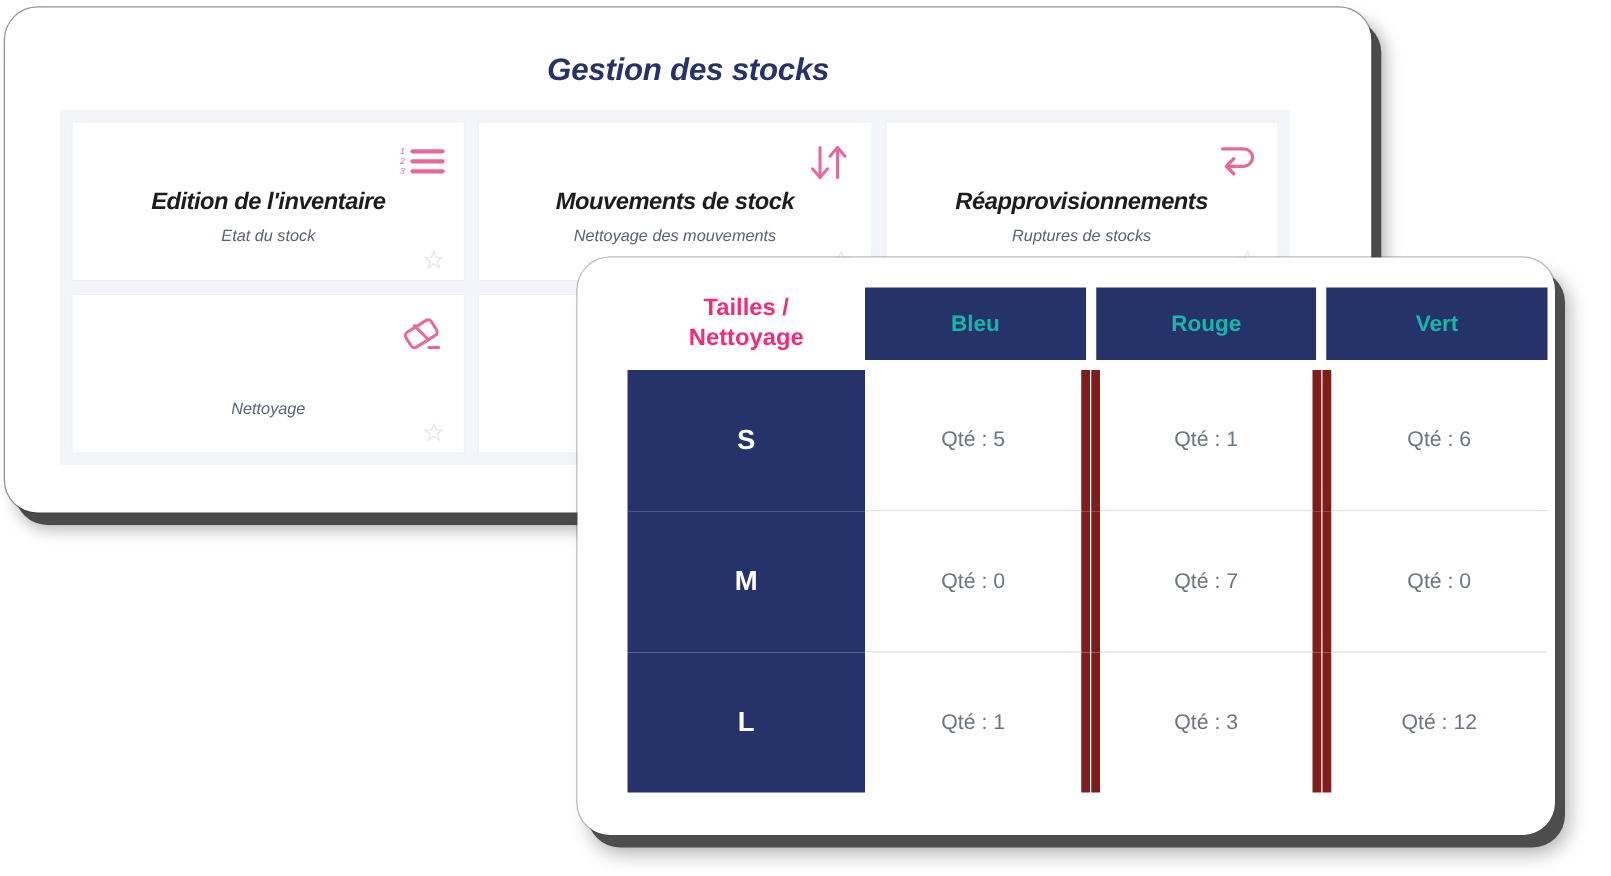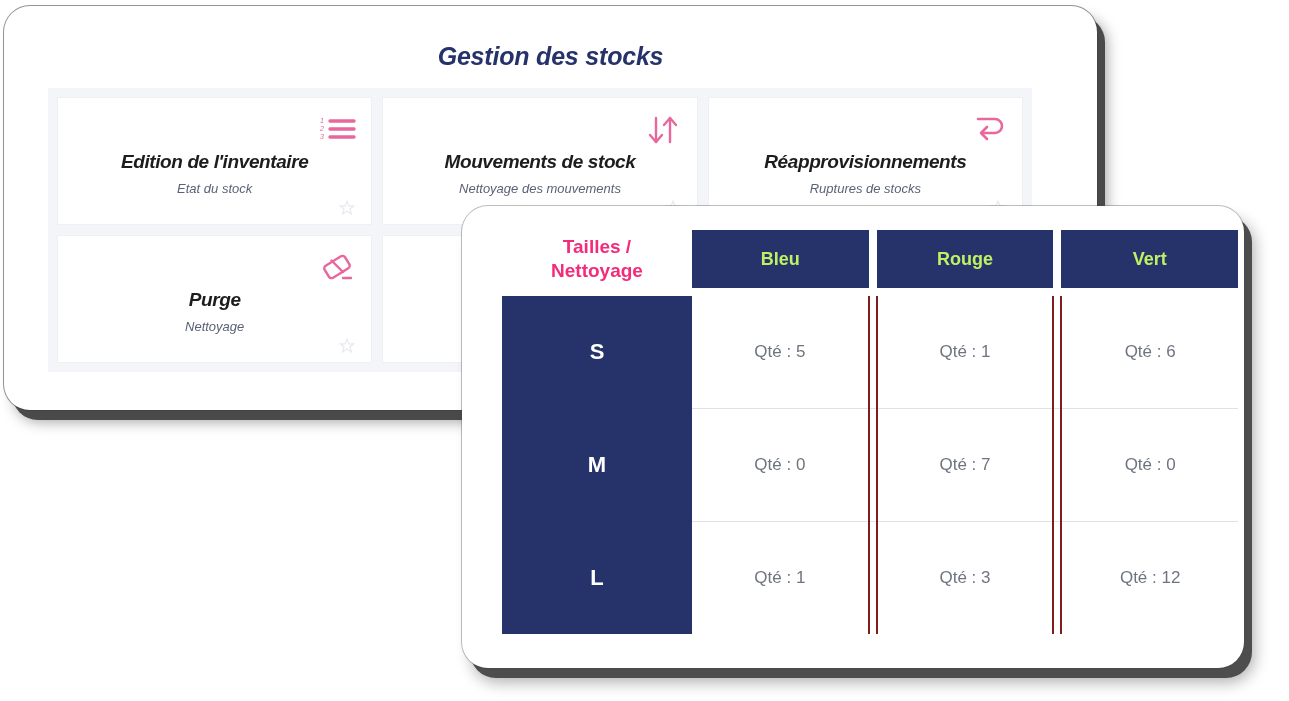--- a/index.html
+++ b/index.html
@@ -113,42 +113,42 @@
   .corner-head{
     width:190px;
     color:#f42a7b;
     font-size:19px;
     font-weight:bold;
     line-height:1.25;
     text-align:center;
   }
   .col-head{
     background:#26336b;
-    color:#bef264;
+    color:#14b8a6;
     font-size:18px;
     font-weight:bold;
     height:58px;
     text-align:center;
   }
   .col-head-spacer{width:8px;background:#ffffff;}
   .row-head{
     background:#26336b;
     color:#ffffff;
     font-size:22px;
     font-weight:bold;
     text-align:center;
     height:112px;
   }
   .qty-cell{
     text-align:center;
     color:#6e7480;
     font-size:17px;
     height:112px;
     border-bottom:1px solid #dfe1e6;
-    border-right:2px solid #7f1d1d;
+    border-right:7px solid #7f1d1d;
   }
   .qty-cell.last-col{border-right:none;}
   tr.last-row .qty-cell{border-bottom:none;}
   .rowgap{height:8px;}
   .rowgap td{height:8px;background:#ffffff;border:none;}
 </style>
 </head>
 <body>
 
 <div id="back-panel">
@@ -216,21 +216,20 @@
     </div>
 
     <div class="card">
       <span class="card-icon">
         <svg viewBox="0 0 40 40" width="40" height="40" fill="none" stroke="#e8679d" stroke-width="2.4" stroke-linecap="round" stroke-linejoin="round">
           <rect x="8" y="12" width="24" height="14" rx="3" transform="rotate(-32 20 19)"></rect>
           <line x1="14.5" y1="12.5" x2="26" y2="24"></line>
           <line x1="26" y1="30" x2="34" y2="30"></line>
         </svg>
       </span>
-      <div class="card-title">Purge</div>
       <div class="card-sub">Nettoyage</div>
       <span class="card-star">
         <svg viewBox="0 0 24 24" width="16" height="16" fill="none" stroke="#e9ebf0" stroke-width="2">
           <polygon points="12,2 15,9 22,9 16.5,13.5 18.5,21 12,16.5 5.5,21 7.5,13.5 2,9 9,9"></polygon>
         </svg>
       </span>
     </div>
 
     <div class="card">
       <div class="card-title">Recalcul</div>

